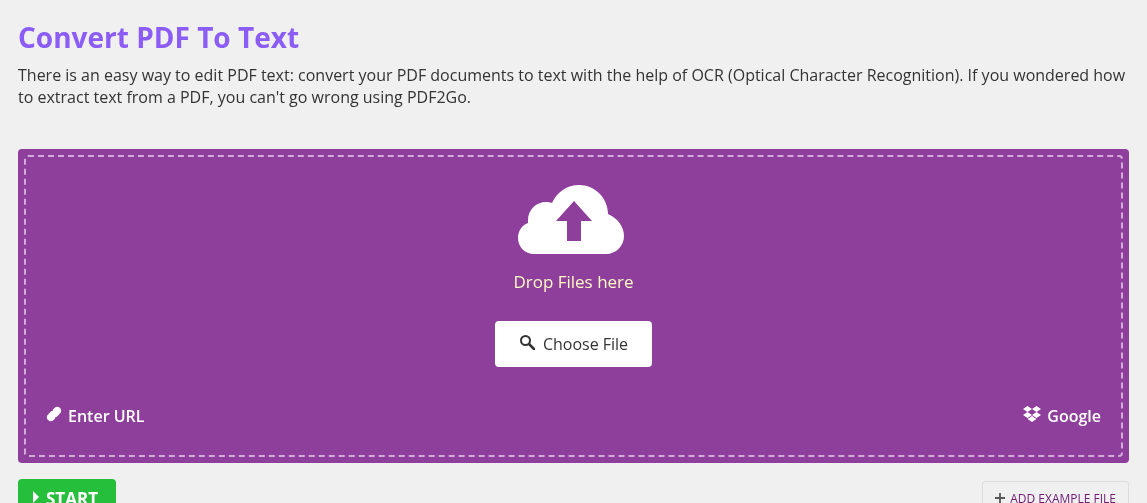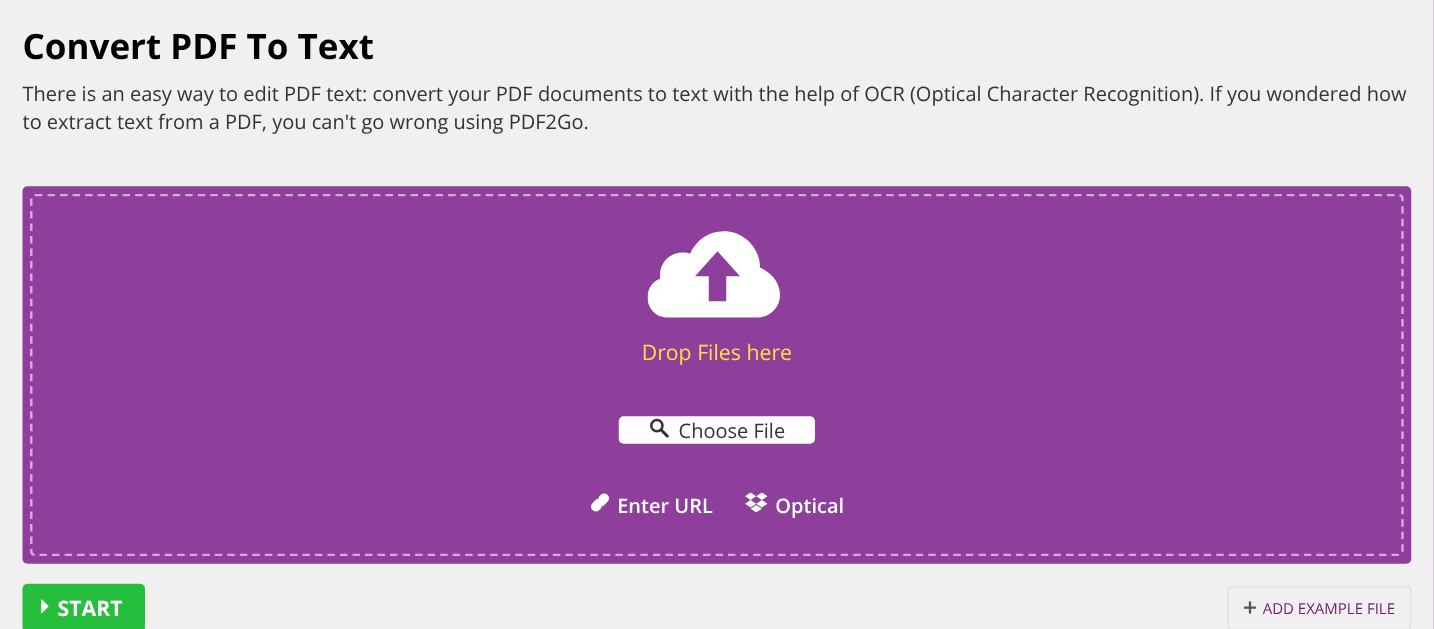--- a/index.html
+++ b/index.html
@@ -5,21 +5,21 @@
     * { margin: 0; padding: 0; box-sizing: border-box; }
     body {
       font-family: "Open Sans", "Segoe UI", Arial, sans-serif;
       background: #f0f0f0;
       padding: 18px;
       width: 1147px;
     }
     .page-title {
       font-size: 28px;
       font-weight: 700;
-      color: #000000;
+      color: #8b5cf6;
       margin-bottom: 8px;
     }
     .page-description {
       font-size: 16px;
       color: #333;
       line-height: 1.4;
       margin-bottom: 40px;
     }
     .dropzone {
       background: #8e3e9b;
@@ -31,42 +31,42 @@
       border: 2px dashed #d5a9dc;
       border-radius: 4px;
       padding: 22px 20px 28px 20px;
       text-align: center;
     }
     .cloud-icon {
       display: block;
       margin: 0 auto 6px auto;
     }
     .drop-text {
-      color: #fde047;
+      color: #fef9c3;
       font-size: 17px;
-      margin-bottom: 40px;
+      margin-bottom: 28px;
     }
     .choose-file-btn {
       background: #fff;
       border: none;
       border-radius: 4px;
-      padding: 0 24px;
+      padding: 12px 24px;
       font-size: 16px;
       font-weight: 500;
       color: #333;
       cursor: pointer;
       display: inline-flex;
       align-items: center;
       gap: 8px;
       margin-bottom: 38px;
       font-family: inherit;
     }
     .source-links {
       display: flex;
-      justify-content: center;
+      justify-content: space-between;
       gap: 26px;
     }
     .source-link {
       color: #fff;
       font-size: 16px;
       font-weight: 600;
       cursor: pointer;
       display: inline-flex;
       align-items: center;
       gap: 6px;
@@ -140,21 +140,21 @@
           </svg>
         </span>
         <span>Enter URL</span>
       </span>
       <span class="source-link">
         <span class="icon">
           <svg width="18" height="16" viewBox="0 0 18 16">
             <path fill="#fff" d="M4.5 0L0 3l4.5 3L9 3 4.5 0zm9 0L9 3l4.5 3L18 3 13.5 0zM0 9l4.5 3L9 9 4.5 6 0 9zm13.5-3L9 9l4.5 3L18 9l-4.5-3zM4.5 13L9 16l4.5-3L9 10l-4.5 3z"></path>
           </svg>
         </span>
-        <span>Optical</span>
+        <span>Google</span>
       </span>
     </div>
   </div>
 </div>
 
 <div class="bottom-row">
   <button class="start-btn">
     <span class="icon">
       <svg width="12" height="16" viewBox="0 0 12 16">
         <path fill="#fff" d="M3 2l6 6-6 6V2z"></path>

